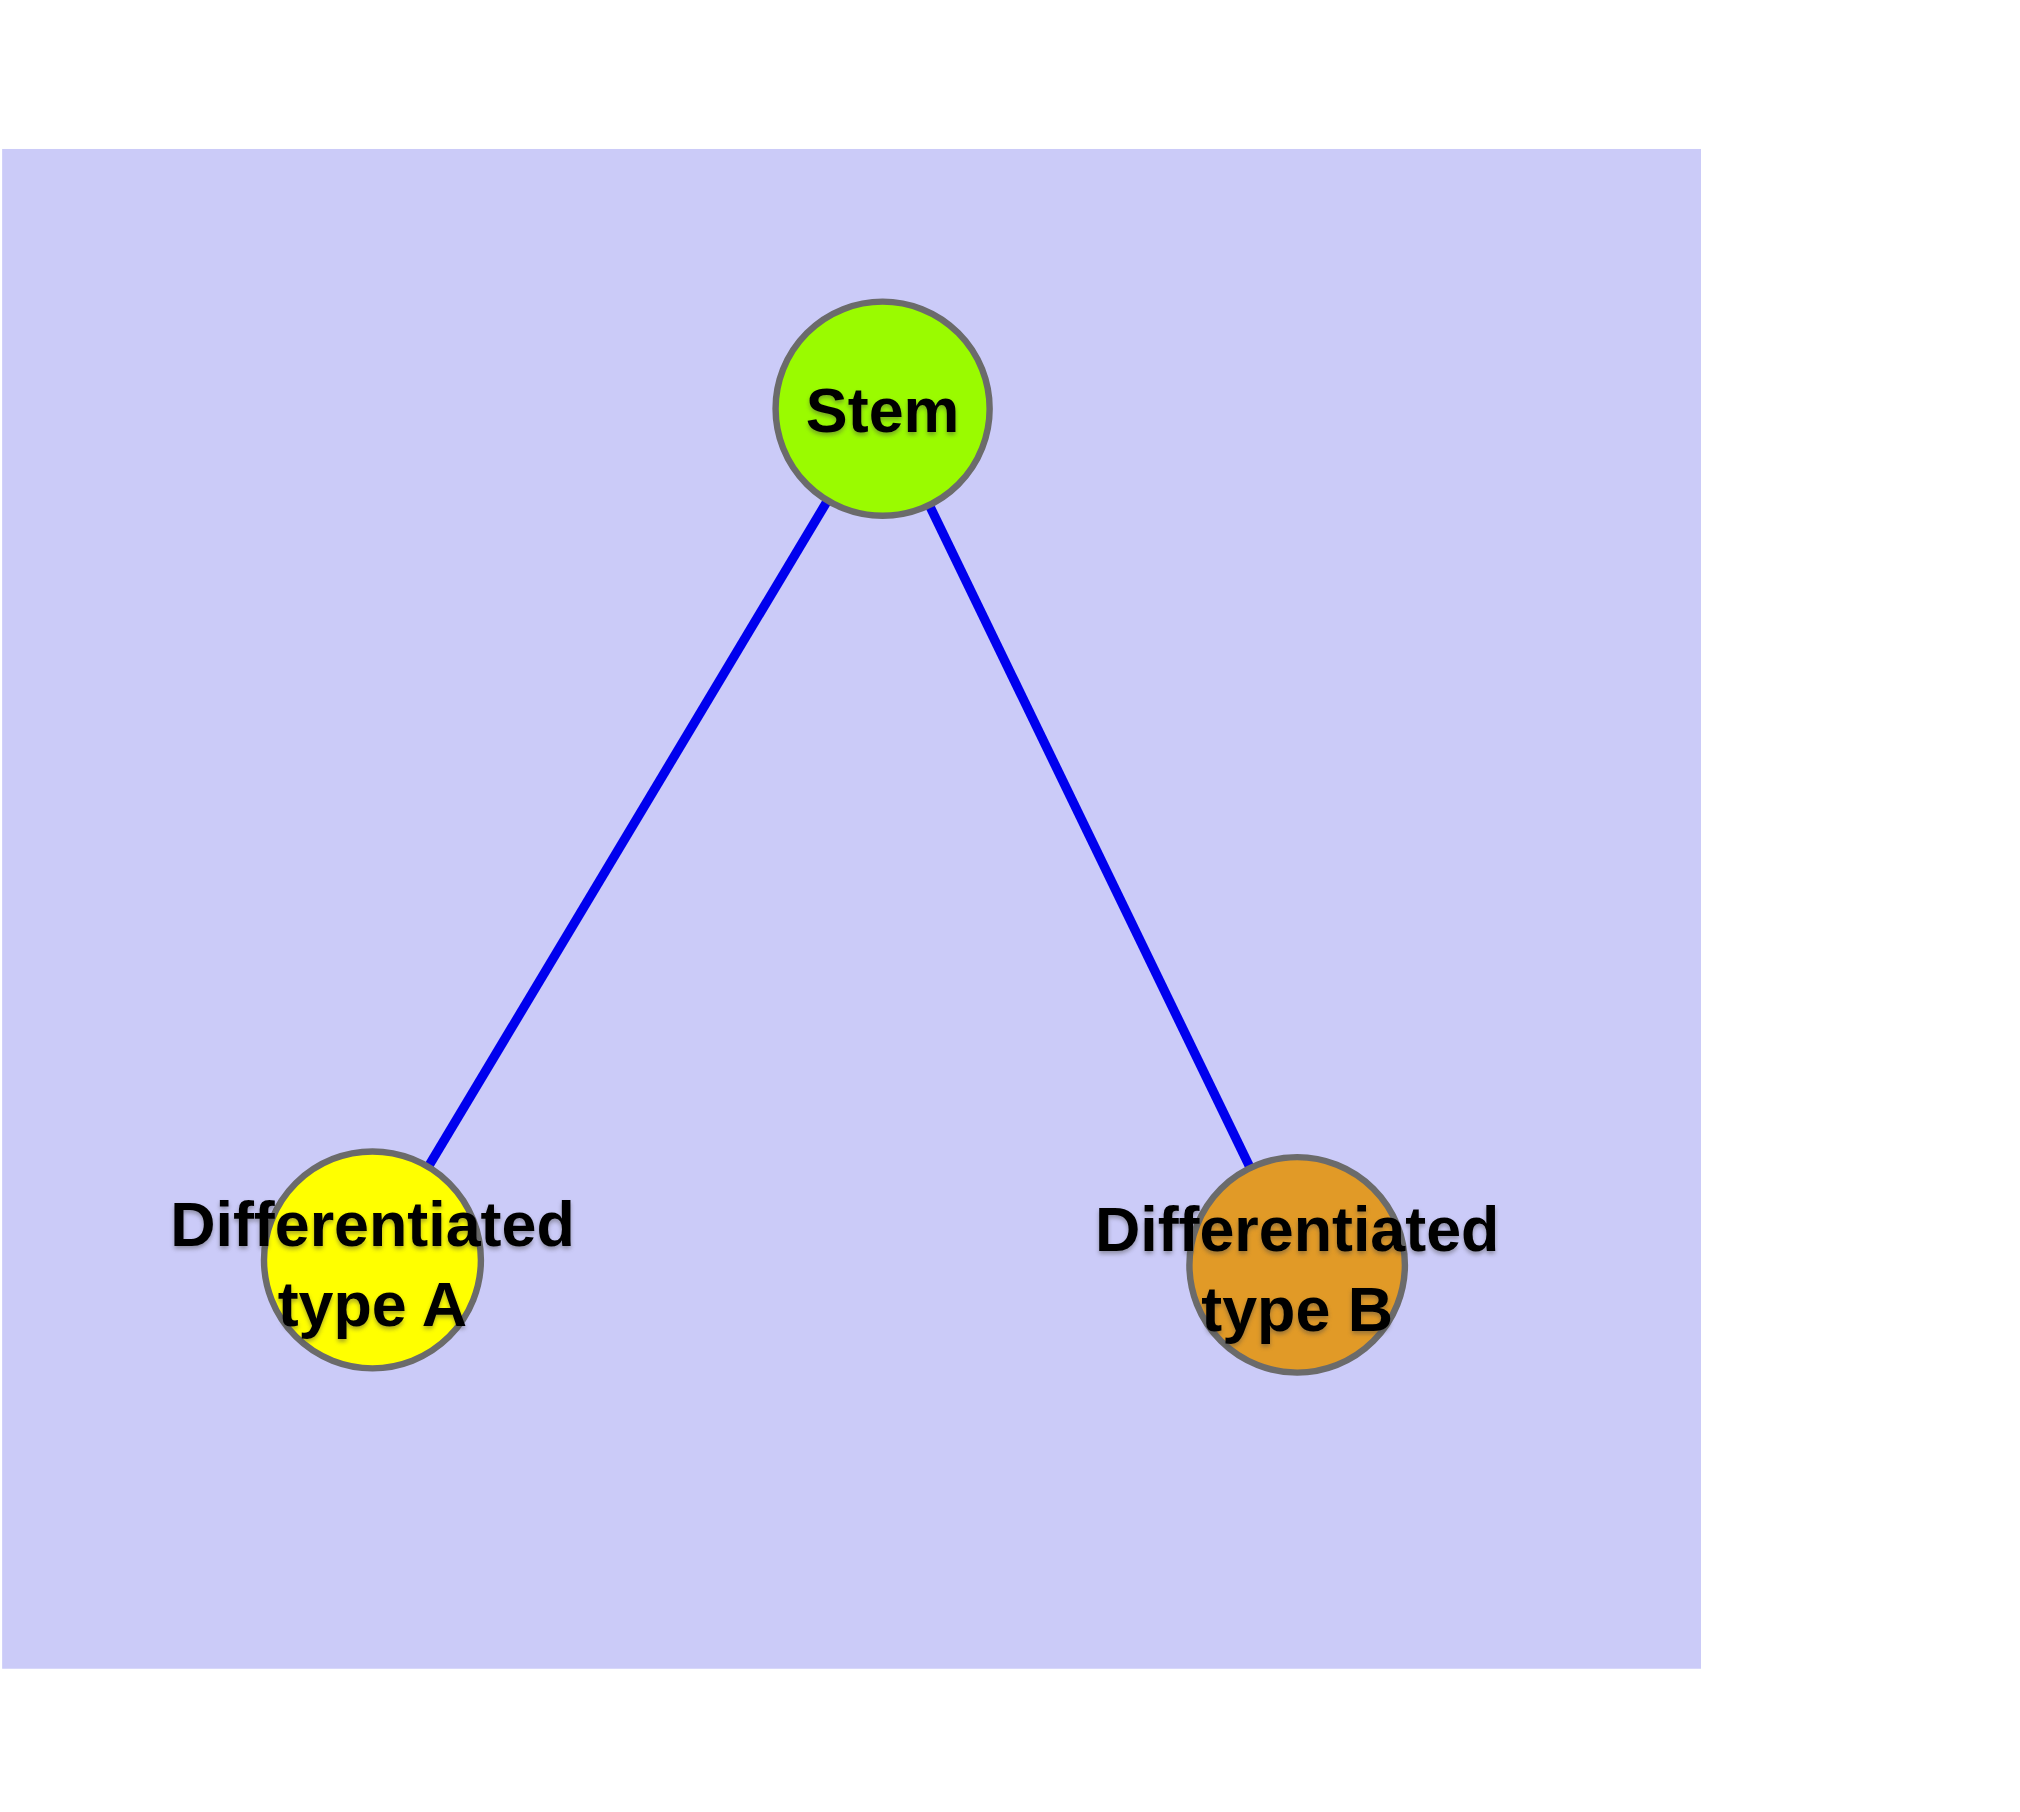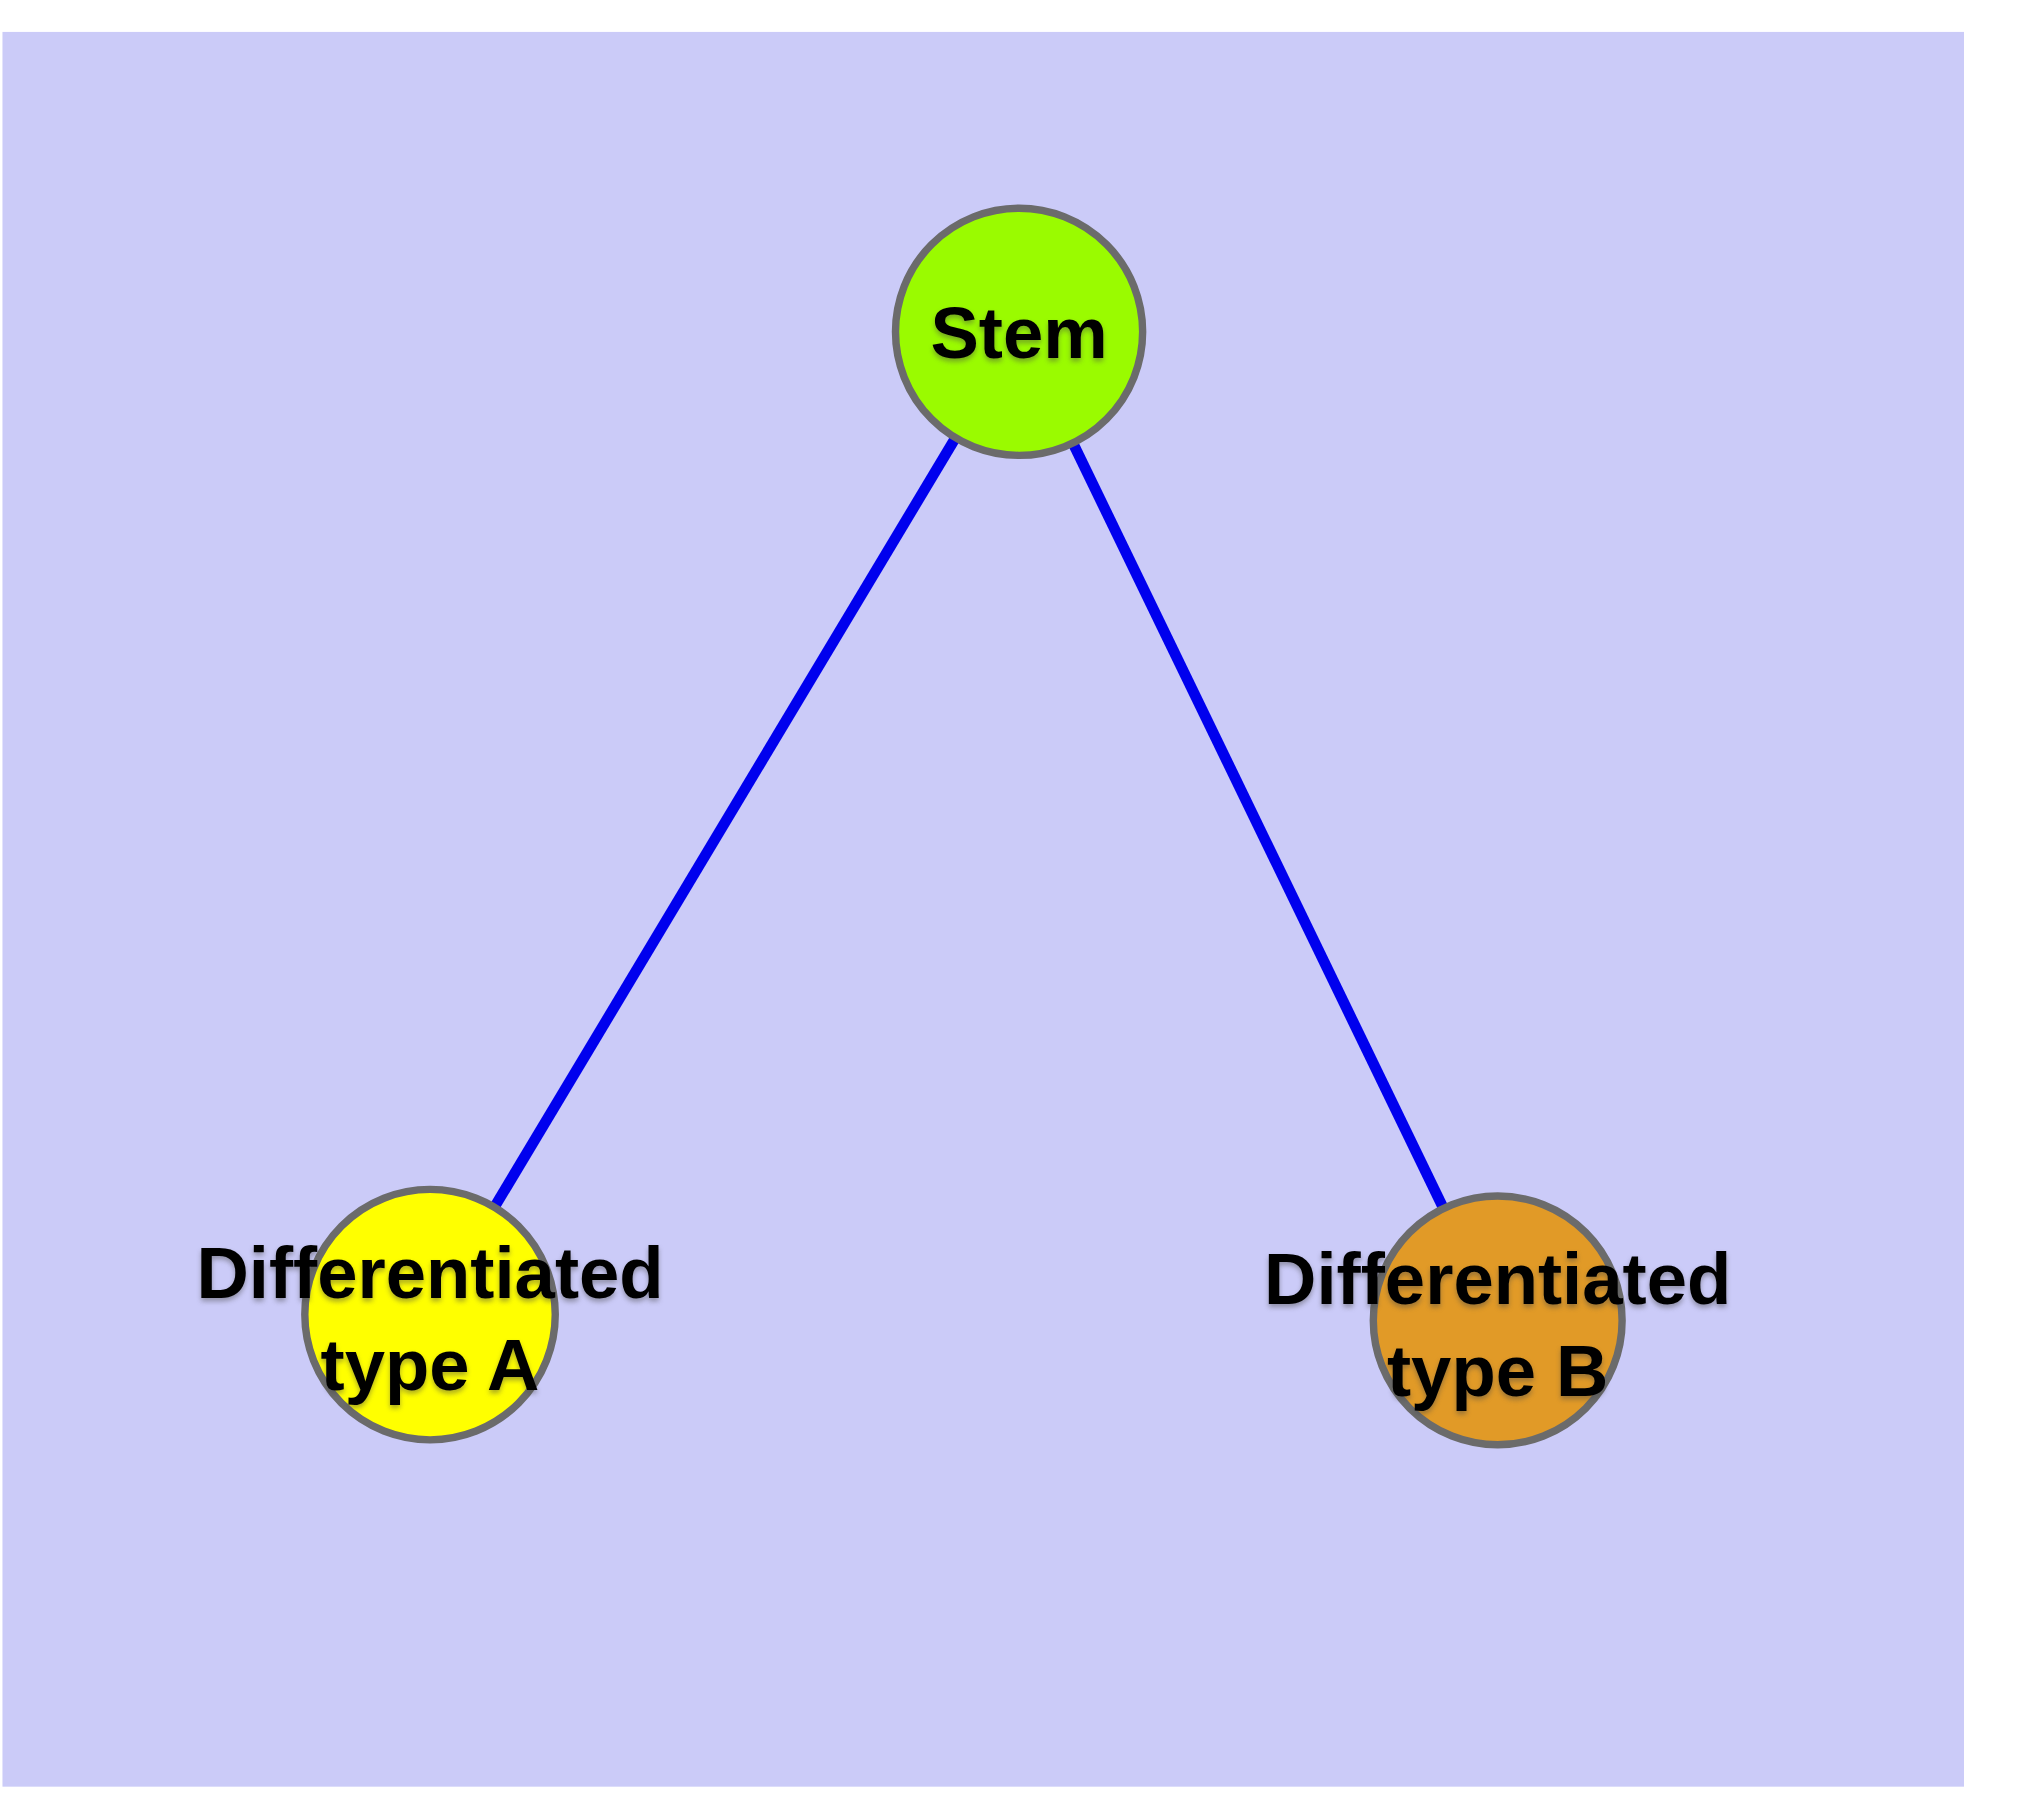--- a/index.html
+++ b/index.html
@@ -7,21 +7,21 @@
     padding: 0;
     width: 2021px;
     height: 1812px;
     background: #ffffff;
     overflow: hidden;
     font-family: "Liberation Sans", sans-serif;
   }
   .stage {
     position: absolute;
     inset: 0;
-    width: 1964px;
+    width: 1701px;
     height: 1812px;
   }
   svg { display: block; width: 100%; height: 100%; }
   .edge {
     stroke-width: 13px;
     stroke-linecap: butt;
   }
   .node {
     stroke-width: 9px;
   }

